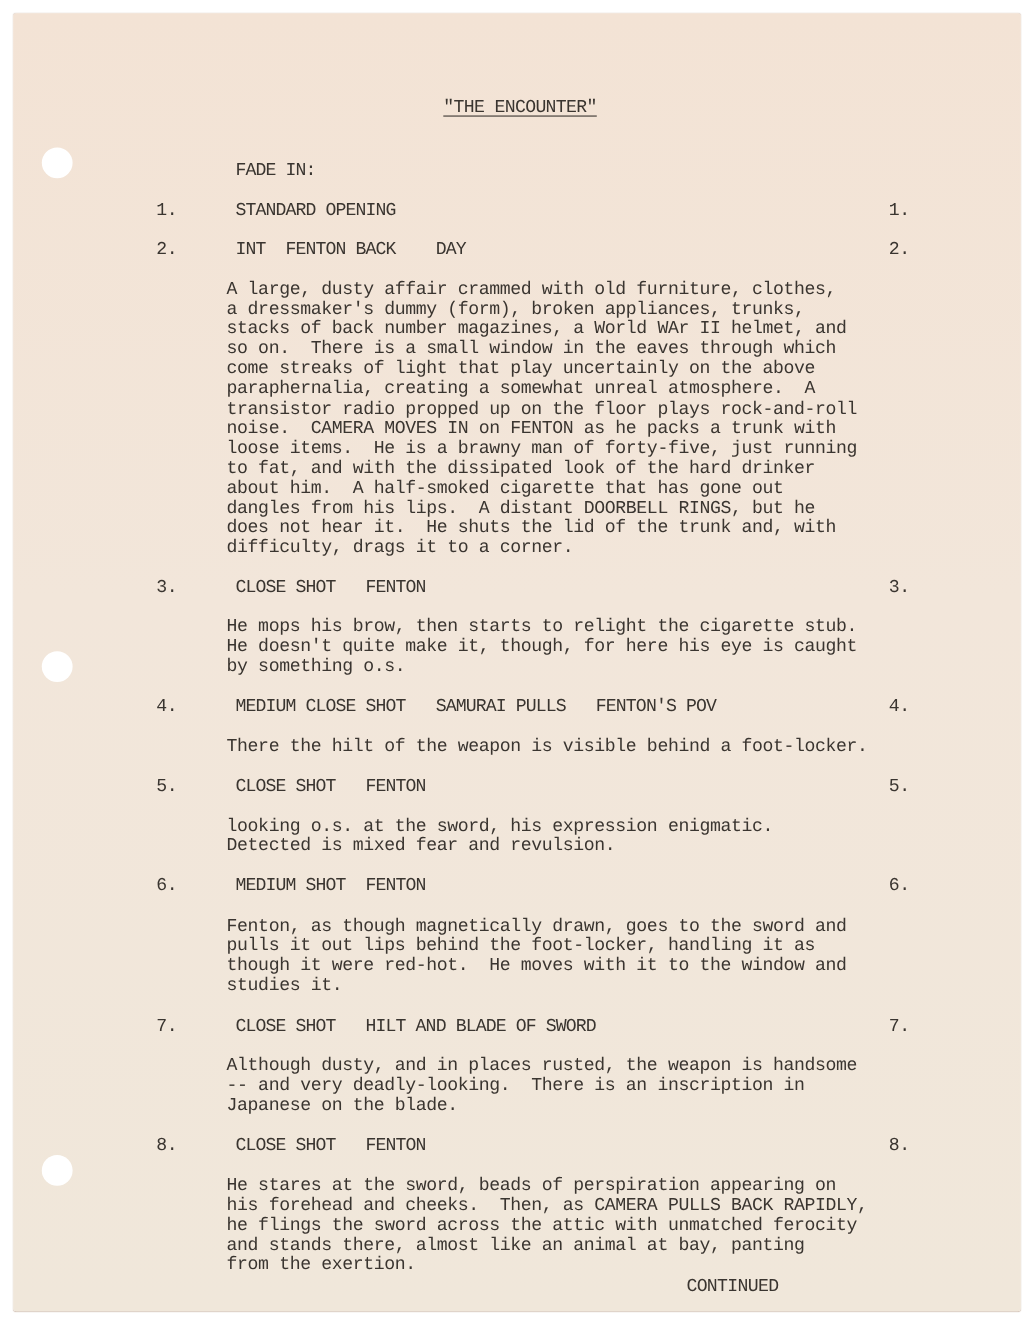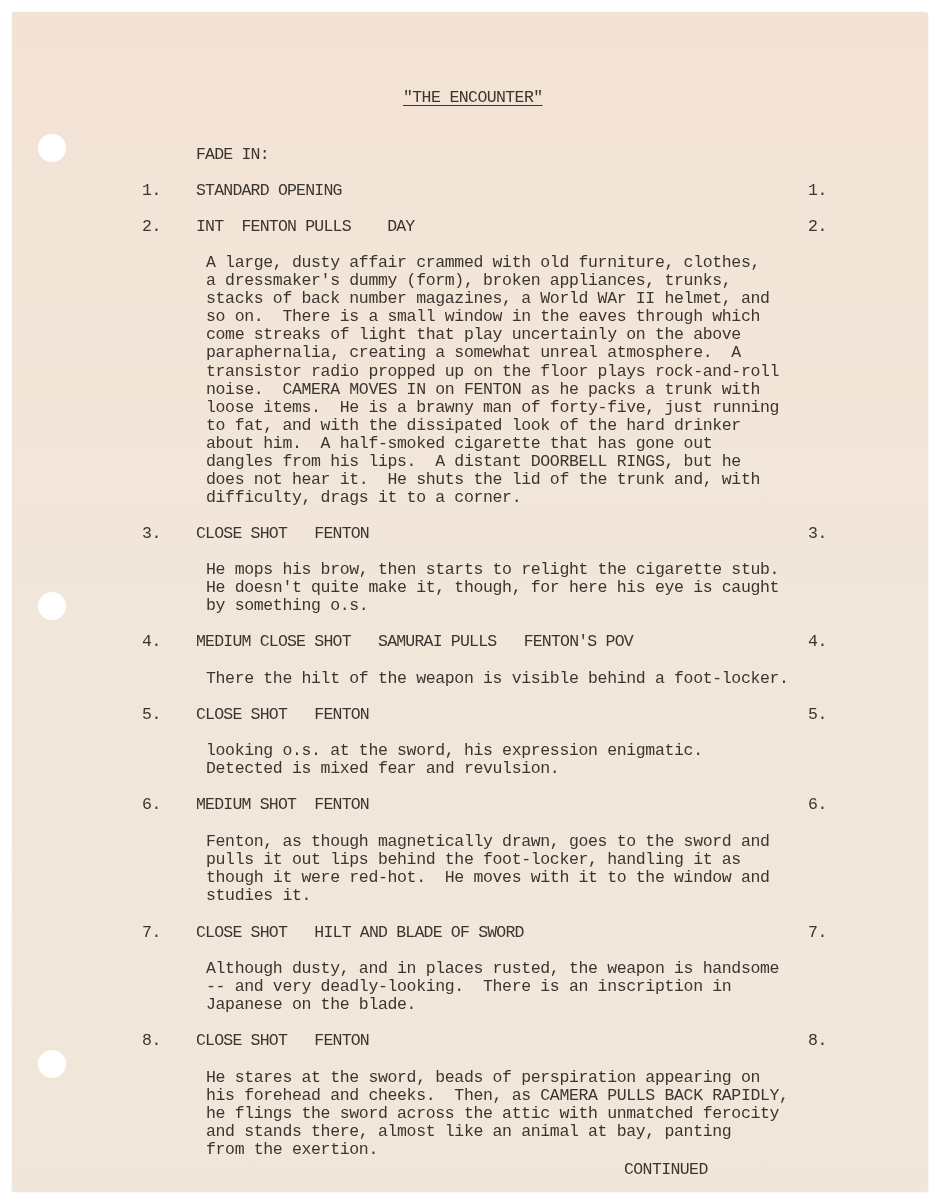--- a/index.html
+++ b/index.html
@@ -22,21 +22,21 @@
     font-family: "Liberation Mono", "DejaVu Sans Mono", monospace;
     font-size: 16.5px; line-height: 18.1px; color: #3a3530;
     white-space: pre; letter-spacing: -0.35px;
   }
   .title {
     left: 403px; top: 89px; text-decoration: underline;
     text-underline-offset: 3px; letter-spacing: -0.6px;
   }
   .num-l { left: 142px; }
   .num-r { left: 808px; }
-  .head { left: 196px; letter-spacing: -0.8px; }
+  .head { left: 214px; letter-spacing: -0.8px; }
   .body-text { left: 206px; font-family: Liberation Mono, monospace; }
   .continued { left: 624px; top: 1161px; letter-spacing: -0.6px; }
 </style>
 </head>
 <body>
 
 <div class="paper"></div>
 
 <div class="hole" style="top:134px"></div>
 <div class="hole" style="top:592px"></div>
@@ -44,21 +44,21 @@
 
 <p class="txt title">"THE ENCOUNTER"</p>
 
 <p class="txt head" style="top:146px">FADE IN:</p>
 
 <p class="txt num-l" style="top:182px">1.</p>
 <p class="txt head" style="top:182px">STANDARD OPENING</p>
 <p class="txt num-r" style="top:182px">1.</p>
 
 <p class="txt num-l" style="top:218px">2.</p>
-<p class="txt head" style="top:218px">INT  FENTON PULLS    DAY</p>
+<p class="txt head" style="top:218px">INT  FENTON BACK    DAY</p>
 <p class="txt num-r" style="top:218px">2.</p>
 <p class="txt body-text" style="top:254px">A large, dusty affair crammed with old furniture, clothes,
 a dressmaker's dummy (form), broken appliances, trunks,
 stacks of back number magazines, a World WAr II helmet, and
 so on.  There is a small window in the eaves through which
 come streaks of light that play uncertainly on the above
 paraphernalia, creating a somewhat unreal atmosphere.  A
 transistor radio propped up on the floor plays rock-and-roll
 noise.  CAMERA MOVES IN on FENTON as he packs a trunk with
 loose items.  He is a brawny man of forty-five, just running

